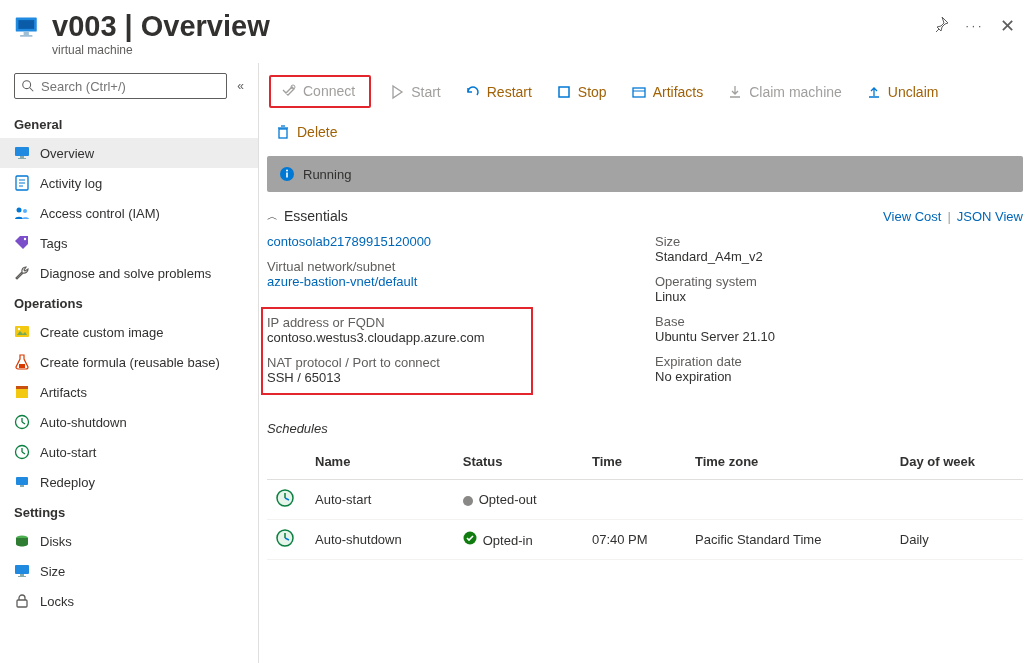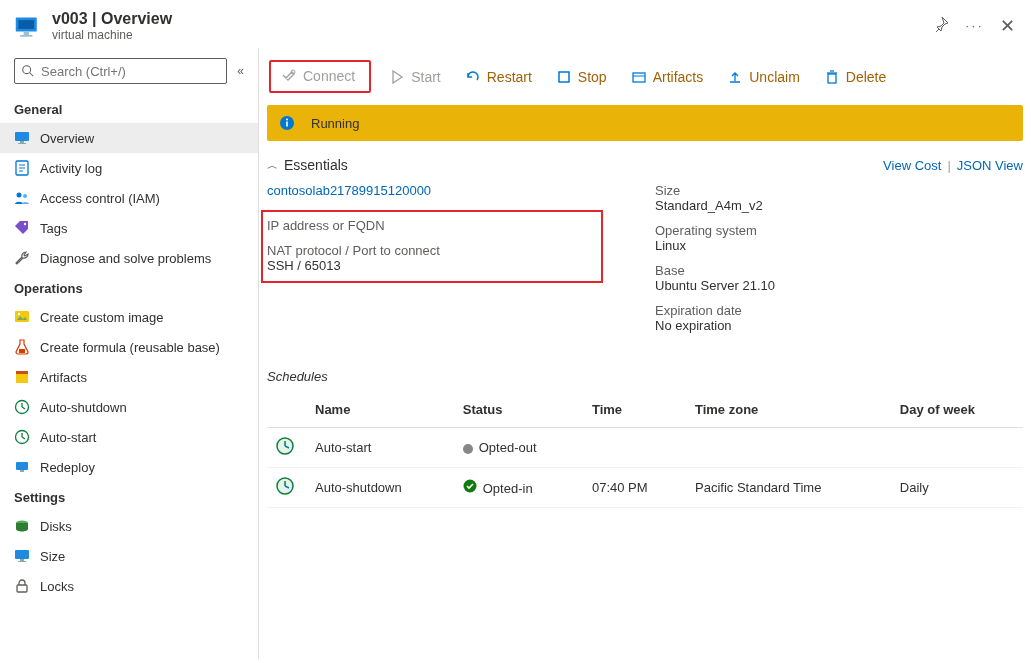--- a/index.html
+++ b/index.html
@@ -2,21 +2,21 @@
 <html><head>
 <meta charset="utf-8">
 <style>
   * { box-sizing: border-box; margin: 0; padding: 0; font-family: "Segoe UI", Arial, sans-serif; }
   body { width: 1031px; height: 663px; background: #fff; color: #323130; font-size: 13px; overflow: hidden; position: relative; }
 
   .header { display: flex; align-items: flex-start; padding: 10px 16px 6px 14px; border-bottom: 0; }
   .header-icon { width: 28px; height: 28px; margin-right: 10px; margin-top: 4px; position: relative; }
   .header-icon svg { width: 28px; height: 28px; }
   .header-titles { flex: 1; }
-  .header-title { font-size: 16px; font-weight: 600; color: #323130; }
+  .header-title { font-size: 29px; font-weight: 600; color: #323130; }
   .header-subtitle { font-size: 12px; color: #605e5c; margin-top: 0px; }
   .header-actions { display: flex; align-items: center; gap: 16px; margin-top: 6px; }
   .header-actions svg, .header-actions span { color: #605e5c; }
   .close-btn { font-size: 18px; color: #323130; cursor: pointer; line-height: 1; }
 
   .layout { display: flex; height: calc(663px - 52px); }
 
   .sidebar { width: 259px; border-right: 1px solid #e1dfdd; display: flex; flex-direction: column; padding-top: 4px; }
   .search-row { display: flex; align-items: center; padding: 6px 10px 10px 14px; gap: 6px; }
   .search-box { flex: 1; display: flex; align-items: center; border: 1px solid #605e5c; border-radius: 2px; padding: 4px 6px; font-size: 13px; color: #323130; height: 26px; }
@@ -30,38 +30,38 @@
   .nav-item svg, .nav-item .ico { width: 16px; height: 16px; flex-shrink: 0; }
 
   .main { flex: 1; padding: 0; overflow: hidden; }
 
   .toolbar { display: flex; align-items: center; gap: 12px; padding: 12px 8px 12px 10px; flex-wrap: wrap; }
   .tb-btn { display: inline-flex; align-items: center; gap: 6px; padding: 4px 6px; font-size: 14px; color: #a16207; cursor: pointer; }
   .tb-btn.disabled { color: #a19f9d; }
   .tb-btn svg { width: 16px; height: 16px; }
   .tb-highlight { border: 2px solid #e3262d; border-radius: 2px; padding: 2px 8px 3px 4px; }
 
-  .status-bar { margin: 0 8px 10px 8px; background: #eab308; border-radius: 2px; padding: 10px 12px; display: flex; align-items: center; gap: 16px; font-size: 13px; }
+  .status-bar { margin: 0 8px 10px 8px; background: #a3a3a3; border-radius: 2px; padding: 10px 12px; display: flex; align-items: center; gap: 8px; font-size: 13px; }
   .status-bar svg { width: 16px; height: 16px; }
 
   .essentials-row { display: flex; align-items: center; padding: 6px 8px 8px 8px; }
   .essentials-toggle { display: inline-flex; align-items: center; gap: 6px; font-size: 14px; font-weight: 400; cursor: pointer; }
   .essentials-toggle .chev { font-size: 11px; }
   .ess-links { margin-left: auto; display: flex; gap: 6px; font-size: 13px; }
   .ess-links a { color: #0067b8; text-decoration: none; cursor: pointer; }
   .ess-sep { color: #a19f9d; }
 
   .ess-grid { display: flex; padding: 2px 8px 0 8px; gap: 20px; }
   .ess-col { flex: 1; min-width: 0; }
   .ess-item { margin-bottom: 10px; }
   .ess-label { font-size: 13px; color: #605e5c; }
   .ess-value { font-size: 13px; color: #323130; }
   .ess-value.link { color: #0067b8; cursor: pointer; }
 
-  .red-box { border: 2px solid #e3262d; padding: 6px 10px 8px 4px; margin: 2px 0 0 -6px; display: inline-block; width: 342px; }
+  .red-box { border: 2px solid #e3262d; padding: 6px 10px 8px 4px; margin: 8px 0 0 -6px; display: inline-block; width: 272px; }
 
   .section-title { font-size: 13px; color: #323130; padding: 26px 8px 8px 8px; font-style: italic; }
 
   .sched-table { width: calc(100% - 16px); margin: 0 8px; border-collapse: collapse; font-size: 13px; }
   .sched-table th { text-align: left; font-weight: 600; color: #323130; padding: 10px 8px; border-bottom: 1px solid #e1dfdd; }
   .sched-table td { padding: 8px 8px; border-bottom: 1px solid #f3f2f1; vertical-align: middle; }
   .status-dot { width: 10px; height: 10px; border-radius: 50%; display: inline-block; margin-right: 6px; vertical-align: middle; }
   .dot-gray { background: #8a8886; }
   .status-check { display: inline-flex; align-items: center; margin-right: 6px; }
   .status-check svg { width: 14px; height: 14px; }
@@ -251,20 +251,26 @@
           </svg>
         <span>Stop</span>
       </span>
       <span class="tb-btn">
         <svg viewBox="0 0 16 16">
             <rect x="2" y="4" width="12" height="9" fill="none" stroke="#0078d4" stroke-width="1.3"></rect>
             <line x1="2" y1="7" x2="14" y2="7" stroke="#0078d4"></line>
           </svg>
         <span>Artifacts</span>
       </span>
+      <span class="tb-btn disabled">
+        <svg viewBox="0 0 16 16">
+            <path d="M8 2v8m-3-3l3 3 3-3M3 13h10" fill="none" stroke="#a19f9d" stroke-width="1.3"></path>
+          </svg>
+        <span>Claim machine</span>
+      </span>
       <span class="tb-btn">
         <svg viewBox="0 0 16 16">
             <path d="M8 12V4m-3 3l3-3 3 3M3 13h10" fill="none" stroke="#0078d4" stroke-width="1.3"></path>
           </svg>
         <span>Unclaim</span>
       </span>
       <span class="tb-btn">
         <svg viewBox="0 0 16 16">
             <rect x="4" y="5" width="8" height="9" fill="none" stroke="#0078d4" stroke-width="1.3"></rect>
             <line x1="3" y1="4" x2="13" y2="4" stroke="#0078d4" stroke-width="1.3"></line>
@@ -293,23 +299,28 @@
         <span class="ess-sep">|</span>
         <a>JSON View</a>
       </div>
     </div>
 
     <div class="ess-grid">
       <div class="ess-col">
         <div class="ess-item">
           <div class="ess-value link">contosolab21789915120000</div>
         </div>
+        <div class="ess-item">
+          <div class="ess-label">Virtual network/subnet</div>
+          <div class="ess-value link">azure-bastion-vnet/default</div>
+        </div>
         <div class="red-box">
           <div class="ess-item">
             <div class="ess-label">IP address or FQDN</div>
+            <div class="ess-value">contoso.westus3.cloudapp.azure.com</div>
           </div>
           <div class="ess-item" style="margin-bottom:0;">
             <div class="ess-label">NAT protocol / Port to connect</div>
             <div class="ess-value">SSH / 65013</div>
           </div>
         </div>
       </div>
       <div class="ess-col">
         <div class="ess-item">
           <div class="ess-label">Size</div>

